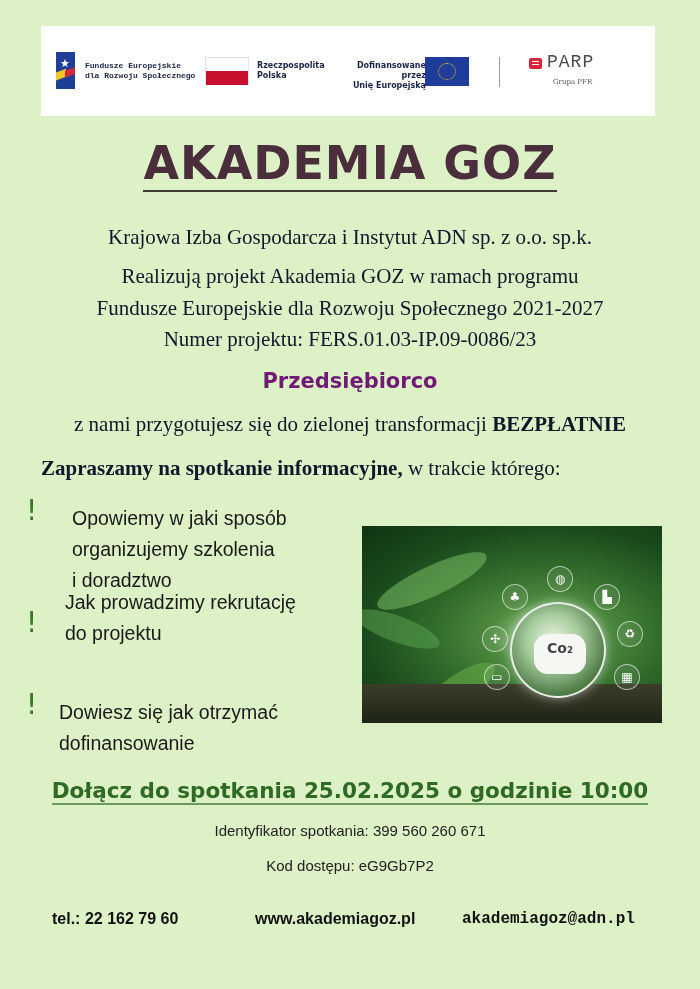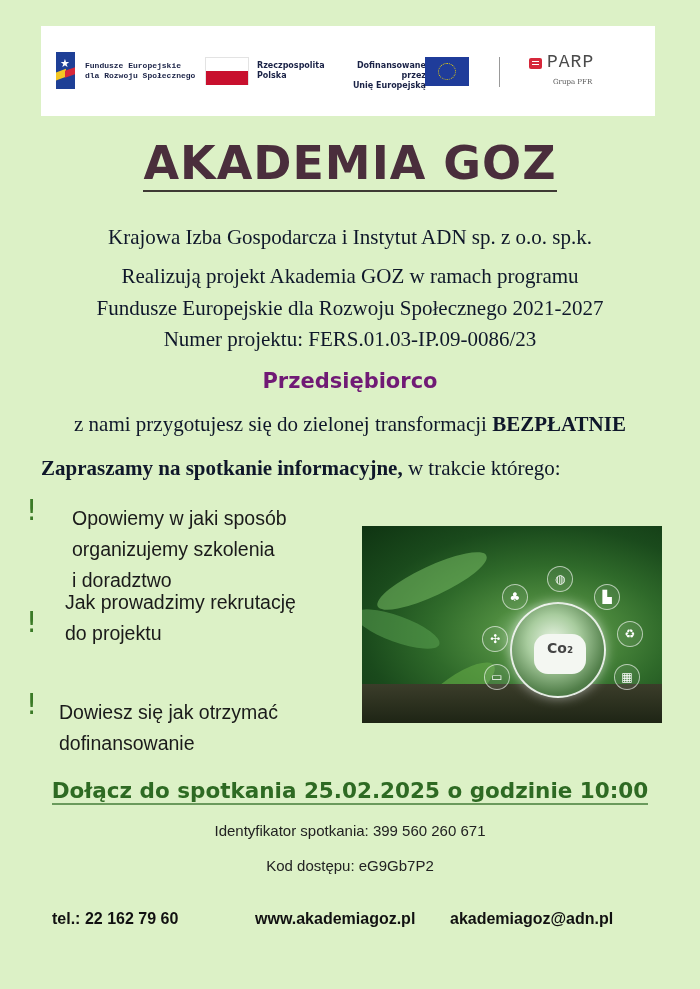--- a/index.html
+++ b/index.html
@@ -187,13 +187,13 @@
 </div>
 
 <div class="abs center join">
   <span>Dołącz do spotkania 25.02.2025 o godzinie 10:00</span>
 </div>
 <div class="abs center meet-id">Identyfikator spotkania: 399 560 260 671</div>
 <div class="abs center code">Kod dostępu: eG9Gb7P2</div>
 
 <div class="abs foot" style="left:52px;">tel.: 22 162 79 60</div>
 <div class="abs foot" style="left:255px;">www.akademiagoz.pl</div>
-<div class="abs foot" style="left:450px;">akademiagoz@adn.pl</div>
+<div class="abs foot" style="left:462px;font-family:Liberation Mono, monospace;">akademiagoz@adn.pl</div>
 
 </body></html>

